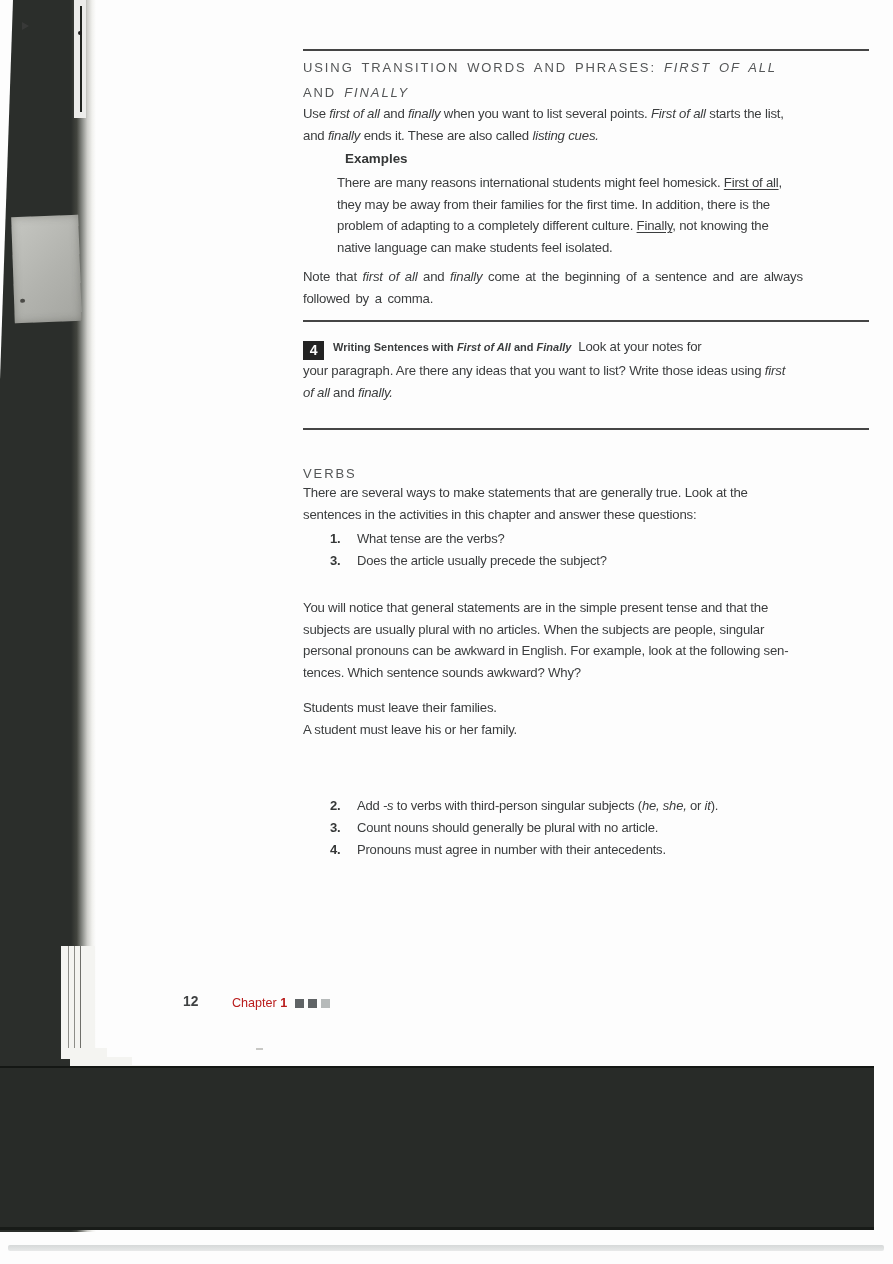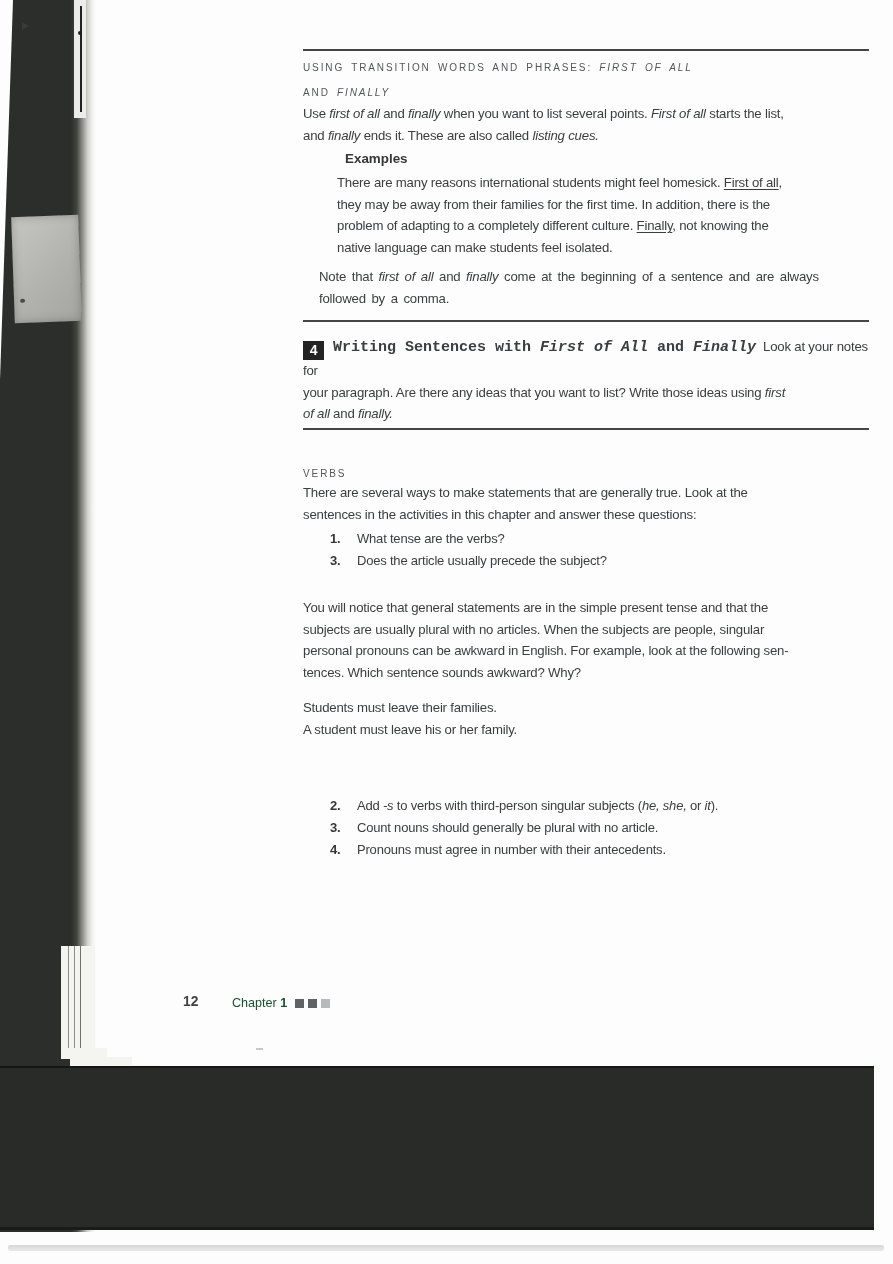--- a/index.html
+++ b/index.html
@@ -50,44 +50,44 @@
     background:linear-gradient(180deg,#cfd2d2 0%,#e4e6e6 100%);
     border-radius:2px; opacity:.85;
   }
   .tiny-dash { position:absolute; left:256px; top:1048px; width:7px; height:2px; background:#b0b0ac; opacity:.7; }
 
   
   #text-column { position:absolute; left:303px; top:0; width:566px; height:1060px; z-index:2; }
   .abs { position:absolute; left:0; }
   .rule { width:566px; height:2px; background:#454545; }
   .section-heading {
-    font-size:10px; letter-spacing:1.9px; word-spacing:2.5px;
+    font-size:13px; letter-spacing:1.9px; word-spacing:2.5px;
     color:#545657; line-height:25px; font-weight:400;
   }
   .para { font-size:13.2px; letter-spacing:-0.2px; line-height:21.5px; color:#3b3d3e; }
   .bold-label { font-size:13.4px; font-weight:bold; color:#353737; }
   .indented { left:34px; }
-  .justified { word-spacing:2.2px;margin-left:16px; }
+  .justified { word-spacing:2.2px; }
   .ri  { font-style:italic; }
   .rb  { font-weight:bold; }
   .rbi { font-weight:bold; font-style:italic; }
   .ru  { text-decoration:underline; text-underline-offset:2px; }
   .activity-badge {
     display:inline-block; width:21px; height:19px; background:#232323;
     color:#fbfbfb; font-weight:bold; font-size:14px; text-align:center; line-height:19px;
     margin-right:9px; vertical-align:-4px;
   }
-  .activity .rb, .activity .rbi { font-size:15px; letter-spacing:0;font-family:Liberation Mono, monospace; }
+  .activity .rb, .activity .rbi { font-size:11px; letter-spacing:0; }
   .list-row { padding-left:27px; line-height:22px; font-size:13px; letter-spacing:-0.2px; }
   .list-num { display:inline-block; width:27px; font-weight:bold; color:#353737; }
 
   
   #page-footer { position:absolute; left:0; top:993px; width:733px; height:22px; z-index:2; }
   .folio { position:absolute; left:183px; top:1px; font-size:13.8px; font-weight:bold; color:#3f4142; }
-  .chapter-line { position:absolute; left:232px; top:3px; font-size:12.6px; color:#14532d; }
+  .chapter-line { position:absolute; left:232px; top:3px; font-size:12.6px; color:#b91c1c; }
   .chapter-num { font-weight:bold; }
   .sq { display:inline-block; width:9px; height:9px; margin-left:4px; vertical-align:-1px; }
 </style>
 </head>
 <body>
 
 <div class="book-spine">
   <div class="tape-scrap">
     <div class="tape-dot"></div>
   </div>

